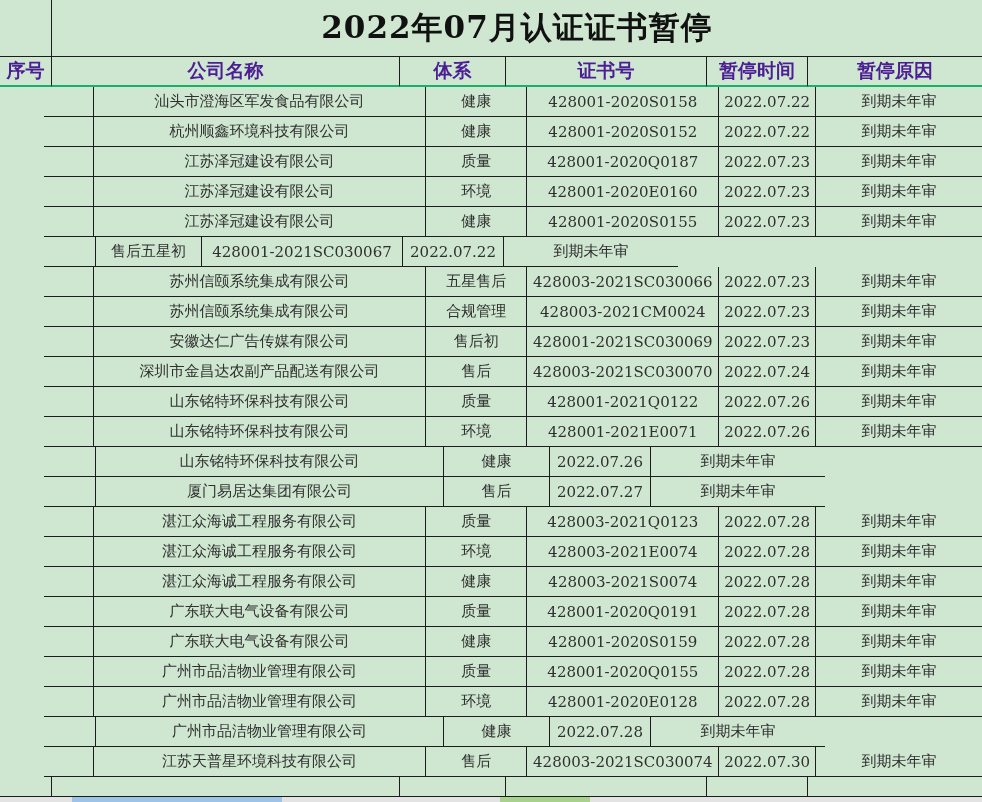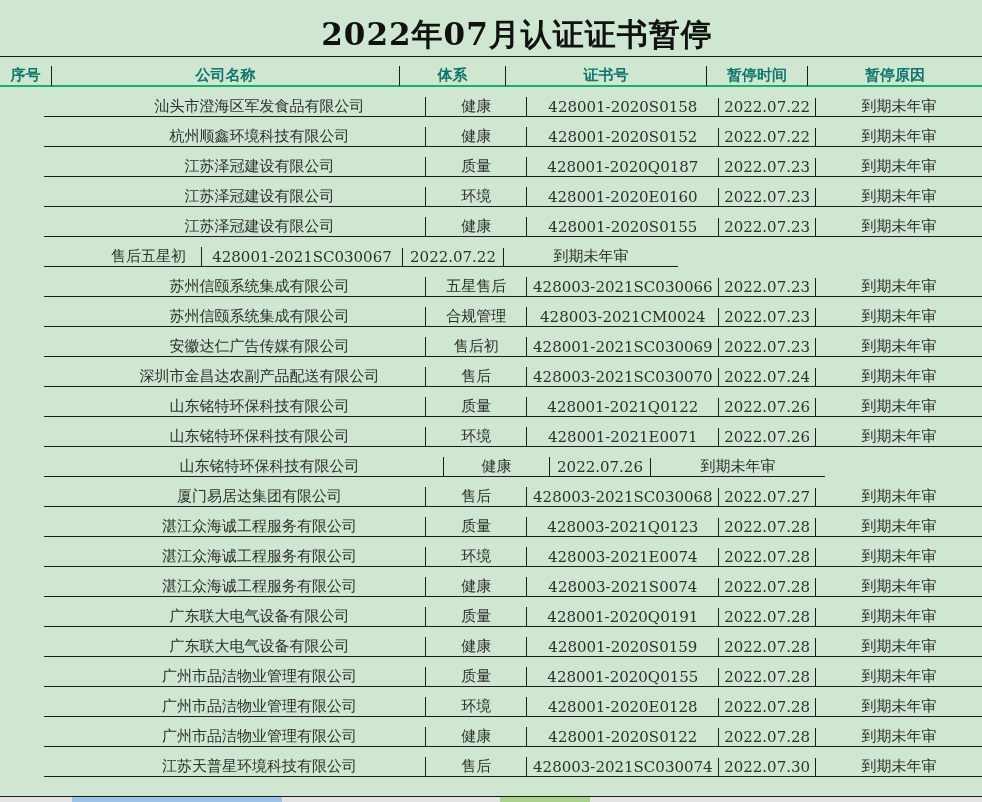--- a/index.html
+++ b/index.html
@@ -5,21 +5,21 @@
   html,body{margin:0;padding:0;}
   .sheet{
     position:relative;
     width:982px;height:802px;
     background:#cfe7d0;
     font-family:"DejaVu Serif","DejaVu Sans",serif;
     color:#2f2f2f;
     overflow:hidden;
     box-sizing:border-box;
   }
-  .row{display:flex;box-sizing:border-box;align-items:flex-end;}
+  .row{display:flex;box-sizing:border-box;}
   .cell{
     box-sizing:border-box;
     display:flex;align-items:center;justify-content:center;
     border-right:1px solid #1c1c1c;
     border-bottom:1px solid #1c1c1c;
     overflow:hidden;white-space:nowrap;
   }
   .cell:last-child{border-right:none;}
   
   .c-no{width:52px;}
@@ -32,21 +32,21 @@
   .title-row{height:57px;}
   .title-row .cell{border-bottom:1px solid #1c1c1c;}
   .title-cell{
     width:930px;
     font-size:31px;font-weight:bold;color:#111;
     letter-spacing:1px;
   }
   
   .header-row{height:30px;}
   .header-row .cell{
-    font-size:15px;font-weight:bold;color:#0f766e;
+    font-size:19px;font-weight:bold;color:#4c1d95;
     border-bottom:2px solid #17b169;
   }
   
   .data-row{height:30px;padding-left:44px;}
   .data-row .cell{font-size:15px;}
   .empty-row{height:20px;}
   
   .bottom-strip{position:relative;height:5px;background:#e3e3e3;}
   .strip-blue{position:absolute;top:0;left:72px;width:210px;height:5px;}
   .strip-green{position:absolute;top:0;left:500px;width:90px;height:5px;}
@@ -183,21 +183,20 @@
       <div class="cell c-company">山东铭特环保科技有限公司</div>
       <div class="cell c-system">健康</div>
       <div class="cell c-date">2022.07.26</div>
       <div class="cell c-reason">到期未年审</div>
     </div>
 
     <div class="row data-row">
       <div class="cell c-no"></div>
       <div class="cell c-company">厦门易居达集团有限公司</div>
       <div class="cell c-system">售后</div>
-      <div class="cell c-cert">428003-2021SC030068</div>
       <div class="cell c-date">2022.07.27</div>
       <div class="cell c-reason">到期未年审</div>
     </div>
 
     <div class="row data-row">
       <div class="cell c-no"></div>
       <div class="cell c-company">湛江众海诚工程服务有限公司</div>
       <div class="cell c-system">质量</div>
       <div class="cell c-cert">428003-2021Q0123</div>
       <div class="cell c-date">2022.07.28</div>
@@ -255,21 +254,20 @@
       <div class="cell c-system">环境</div>
       <div class="cell c-cert">428001-2020E0128</div>
       <div class="cell c-date">2022.07.28</div>
       <div class="cell c-reason">到期未年审</div>
     </div>
 
     <div class="row data-row">
       <div class="cell c-no"></div>
       <div class="cell c-company">广州市品洁物业管理有限公司</div>
       <div class="cell c-system">健康</div>
-      <div class="cell c-cert">428001-2020S0122</div>
       <div class="cell c-date">2022.07.28</div>
       <div class="cell c-reason">到期未年审</div>
     </div>
 
     <div class="row data-row">
       <div class="cell c-no"></div>
       <div class="cell c-company">江苏天普星环境科技有限公司</div>
       <div class="cell c-system">售后</div>
       <div class="cell c-cert">428003-2021SC030074</div>
       <div class="cell c-date">2022.07.30</div>

